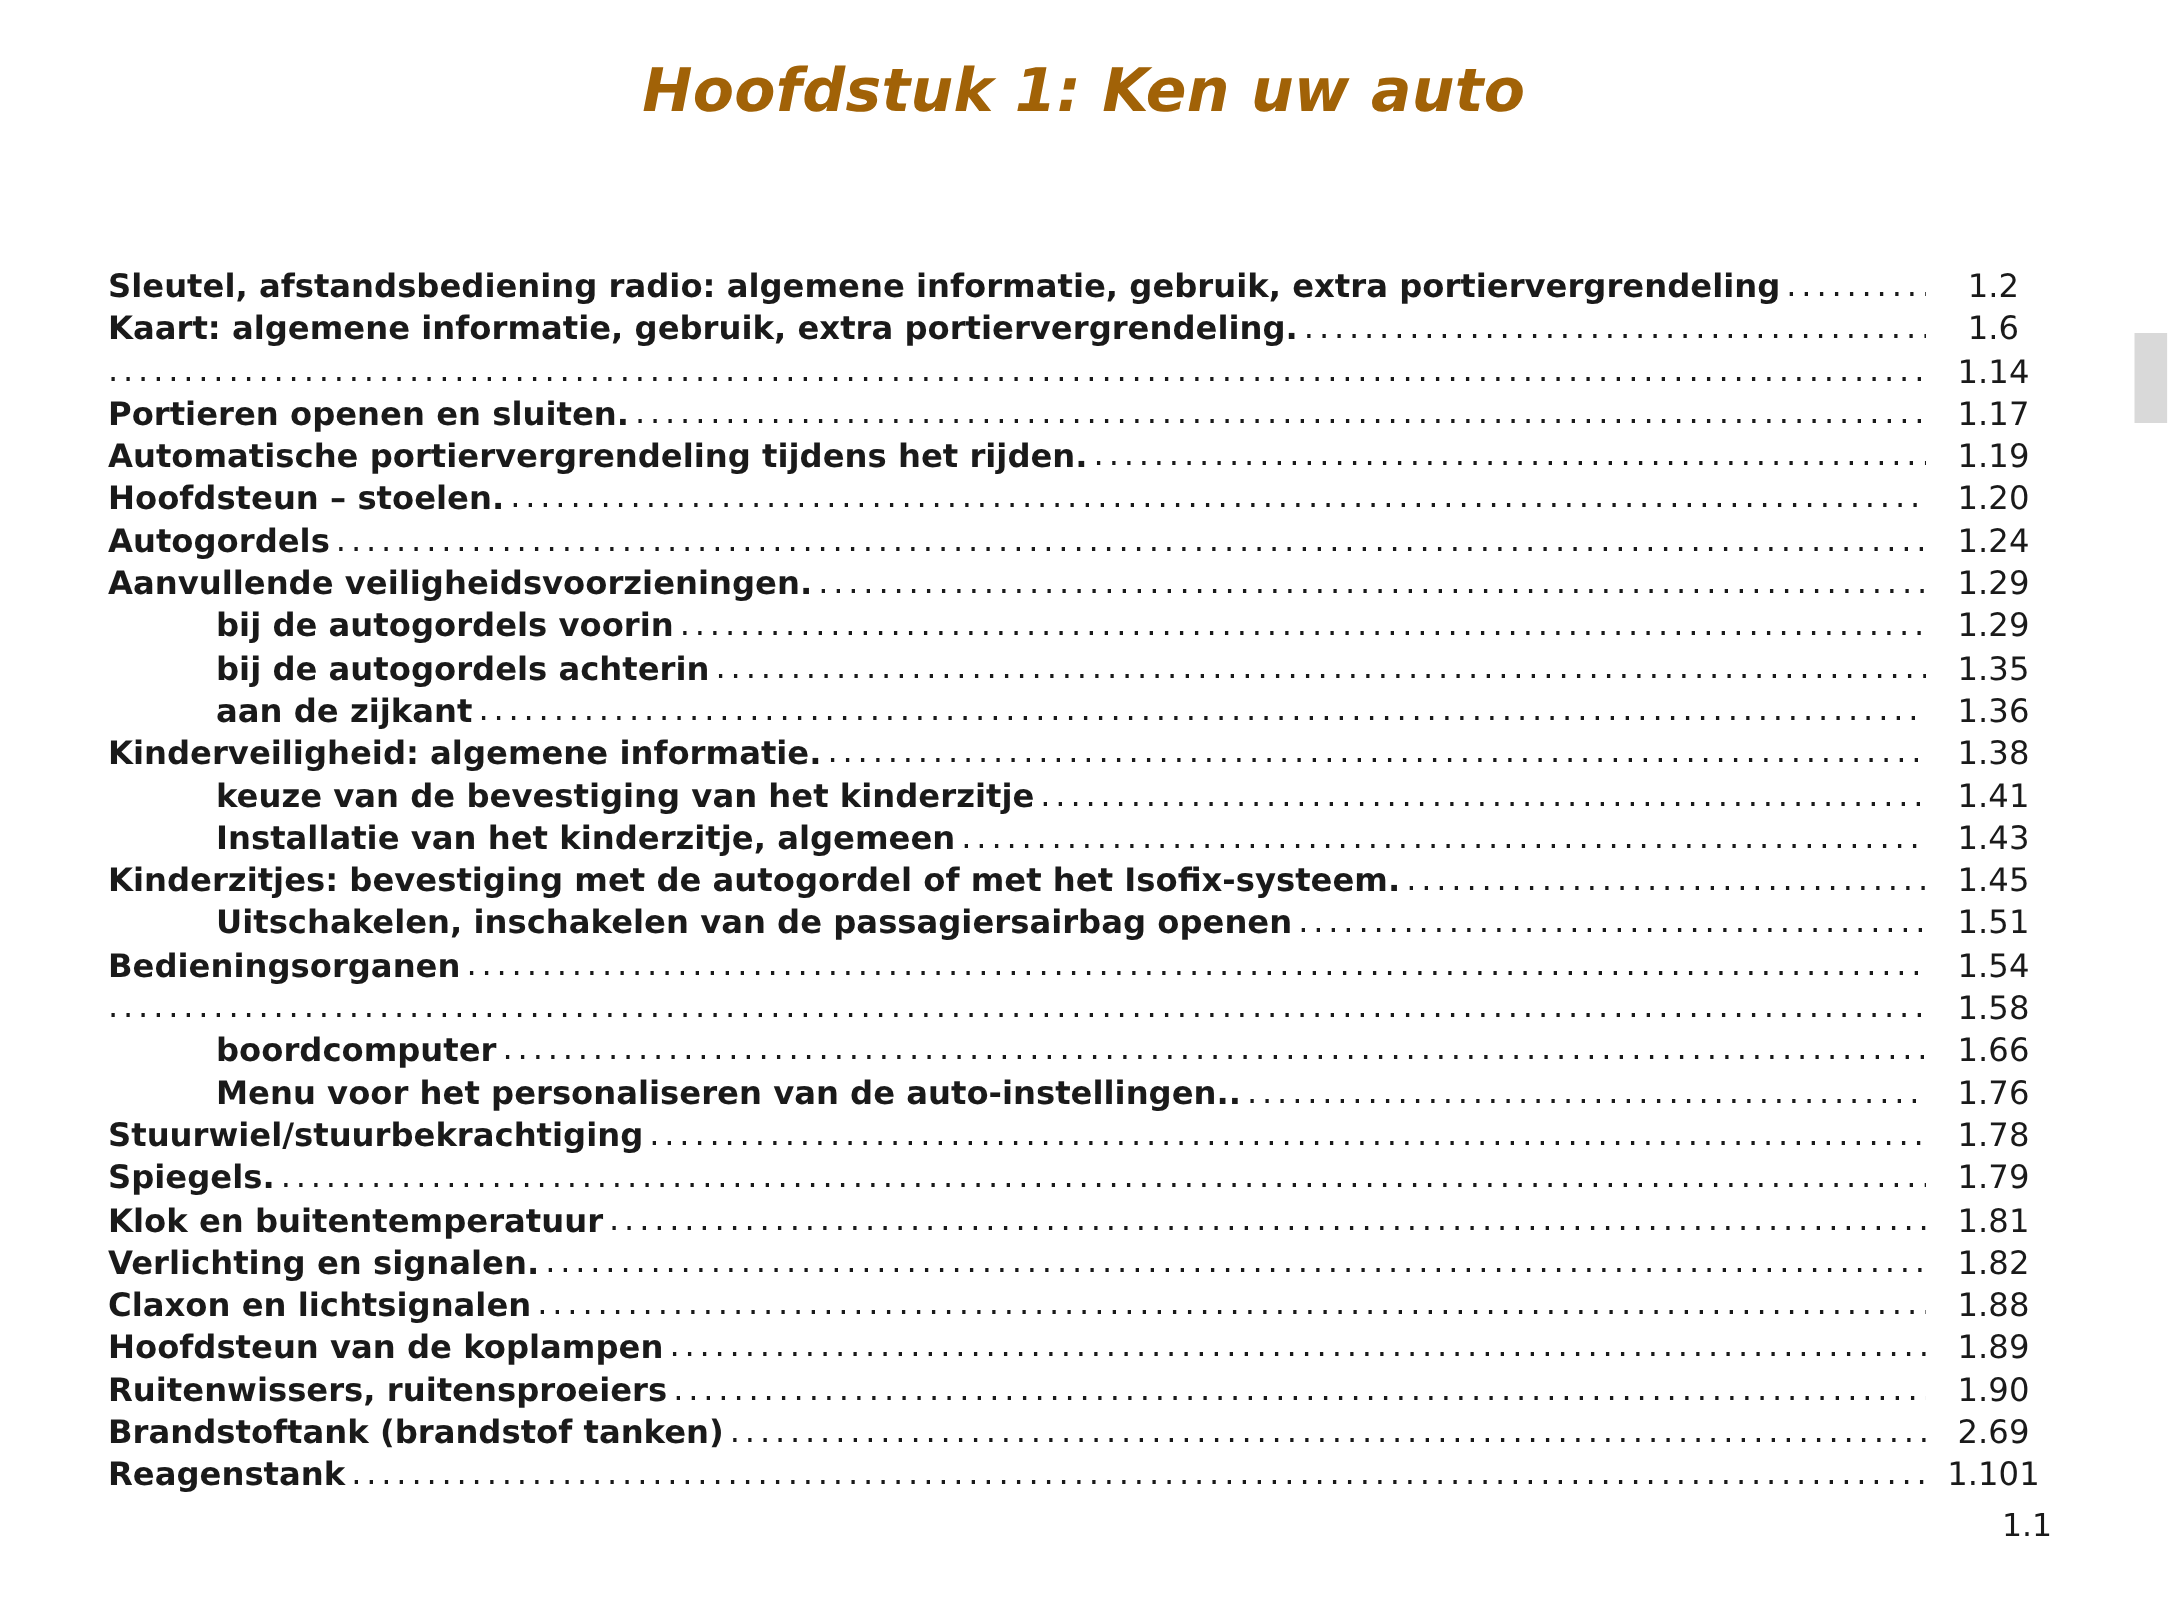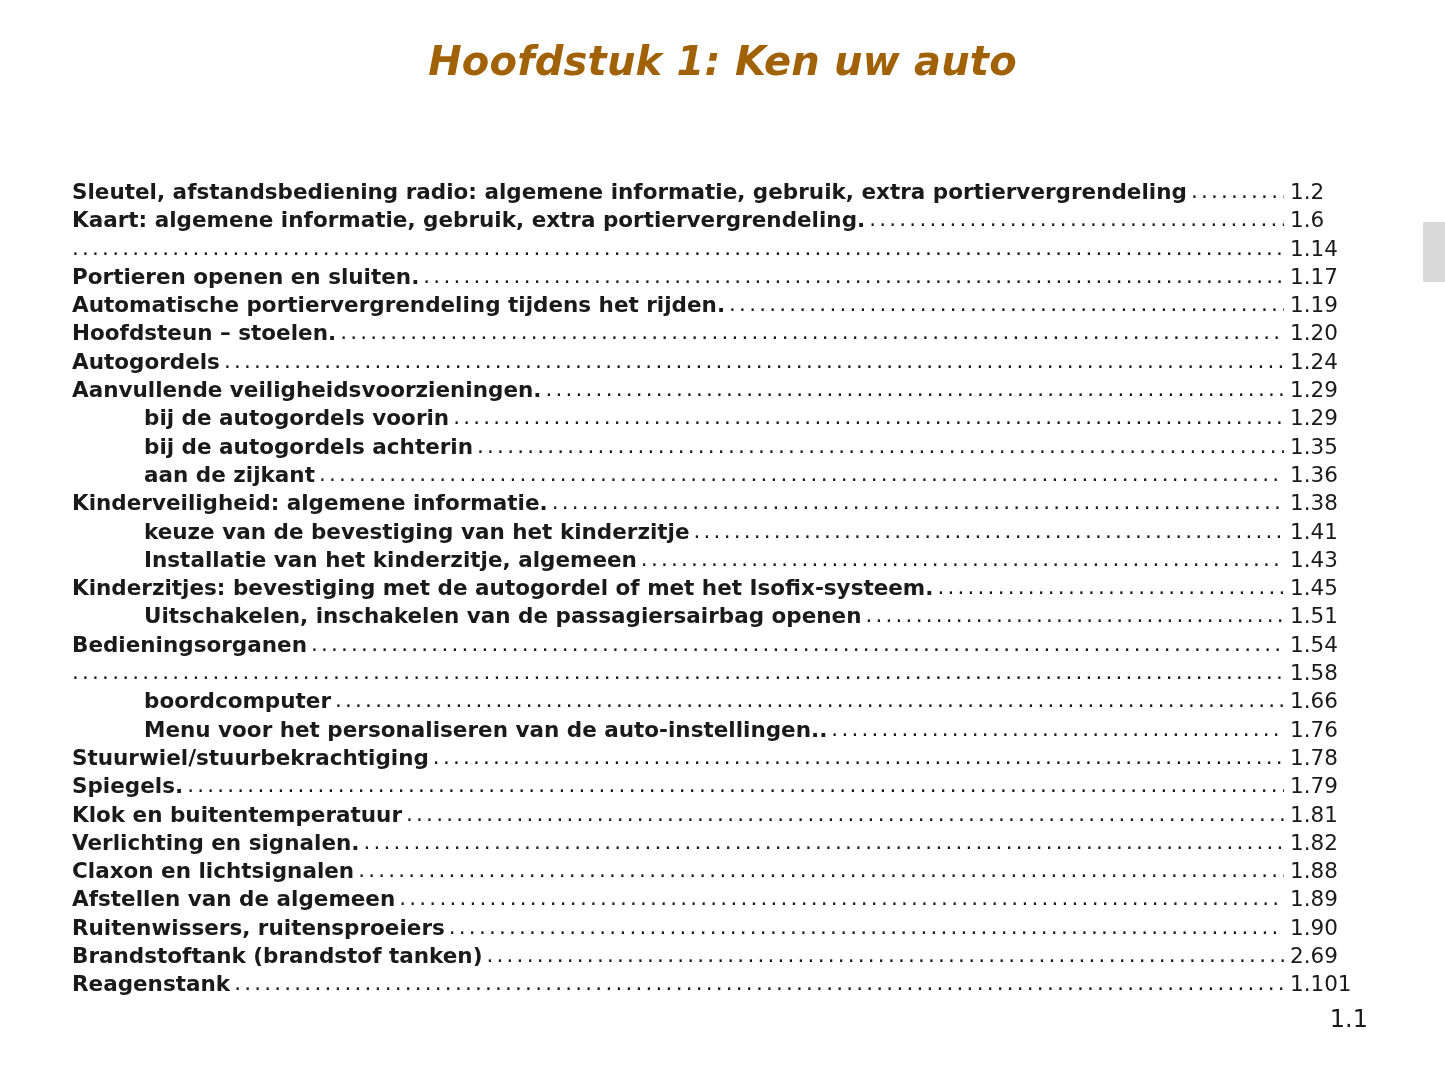--- a/index.html
+++ b/index.html
@@ -63,30 +63,30 @@
     flex: 1 1 auto;
     overflow: hidden;
     font-size: 21.5px;
     letter-spacing: 3.2px;
     color: #1a1a1a;
     transform: translateY(-1px);
     white-space: nowrap;
   }
   .toc-row .page-num {
     flex: 0 0 78px;
-    text-align: left;
+    text-align: center;
     padding-left: 6px;
   }
   .folio {
     position: absolute;
     left: 0;
     top: 1005px;
     width: 1368px;
     text-align: right;
-    font-size: 24px;
+    font-size: 21px;
     color: #1a1a1a;
   }
 </style>
 </head>
 <body>
 
 <div class="page">
 
   <div class="chapter-title">Hoofdstuk 1: Ken uw auto</div>
 
@@ -210,21 +210,21 @@
         <span class="label">Verlichting en signalen.</span>
         <span class="dots">.....................................................................................................................................................</span>
         <span class="page-num">1.82</span>
       </div>
       <div class="toc-row">
         <span class="label">Claxon en lichtsignalen</span>
         <span class="dots">.....................................................................................................................................................</span>
         <span class="page-num">1.88</span>
       </div>
       <div class="toc-row">
-        <span class="label">Afstellen van de algemeen</span>
+        <span class="label">Hoofdsteun van de koplampen</span>
         <span class="dots">.....................................................................................................................................................</span>
         <span class="page-num">1.89</span>
       </div>
       <div class="toc-row">
         <span class="label">Ruitenwissers, ruitensproeiers</span>
         <span class="dots">.....................................................................................................................................................</span>
         <span class="page-num">1.90</span>
       </div>
       <div class="toc-row">
         <span class="label">Brandstoftank (brandstof tanken)</span>

